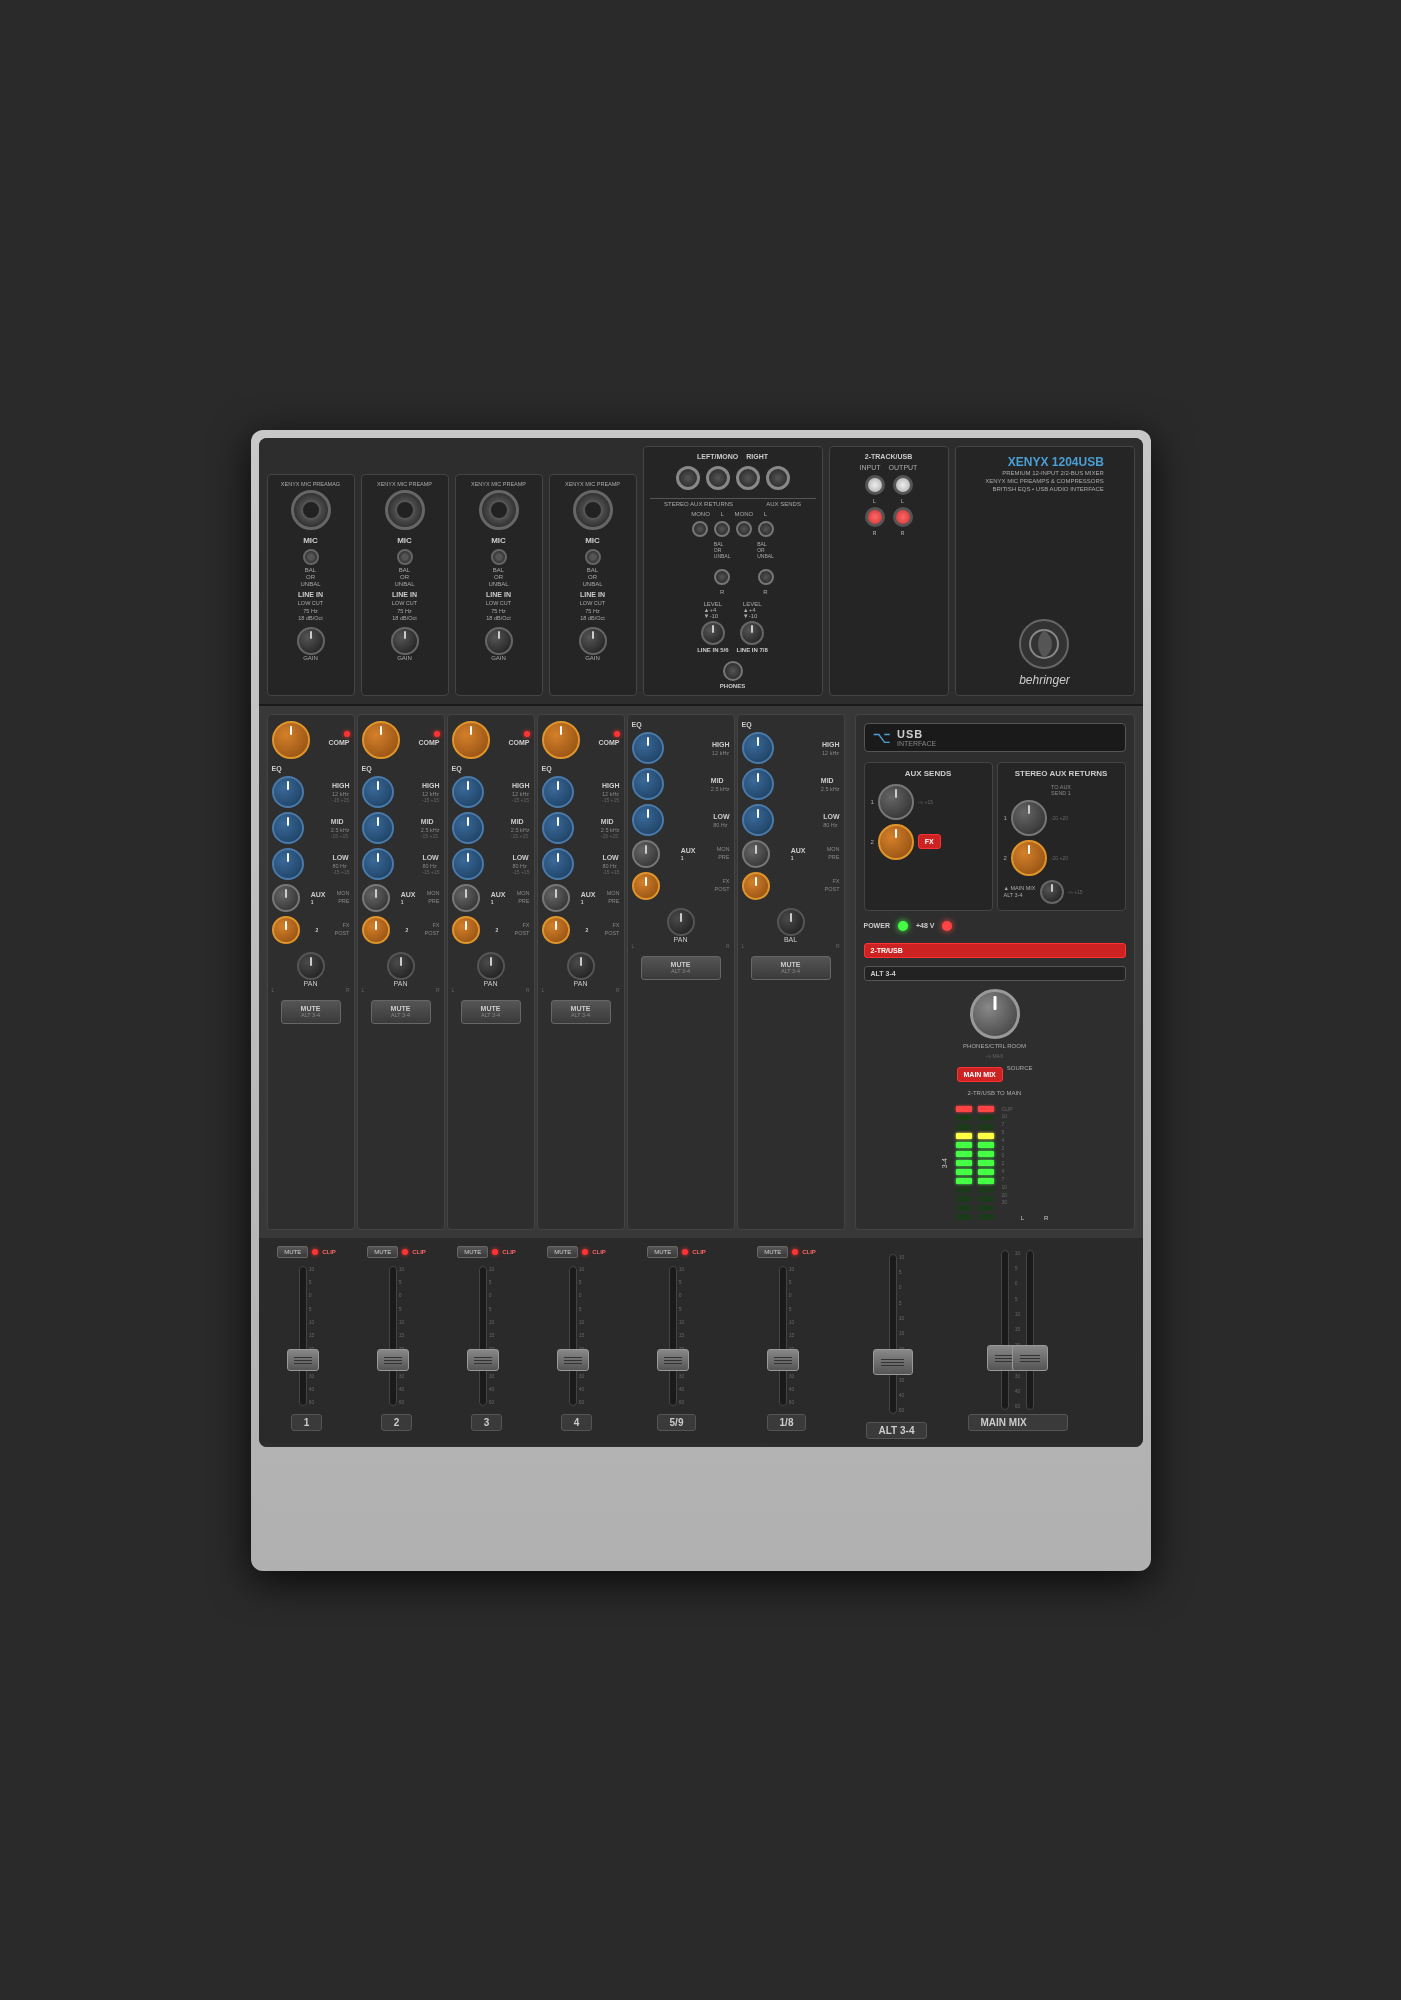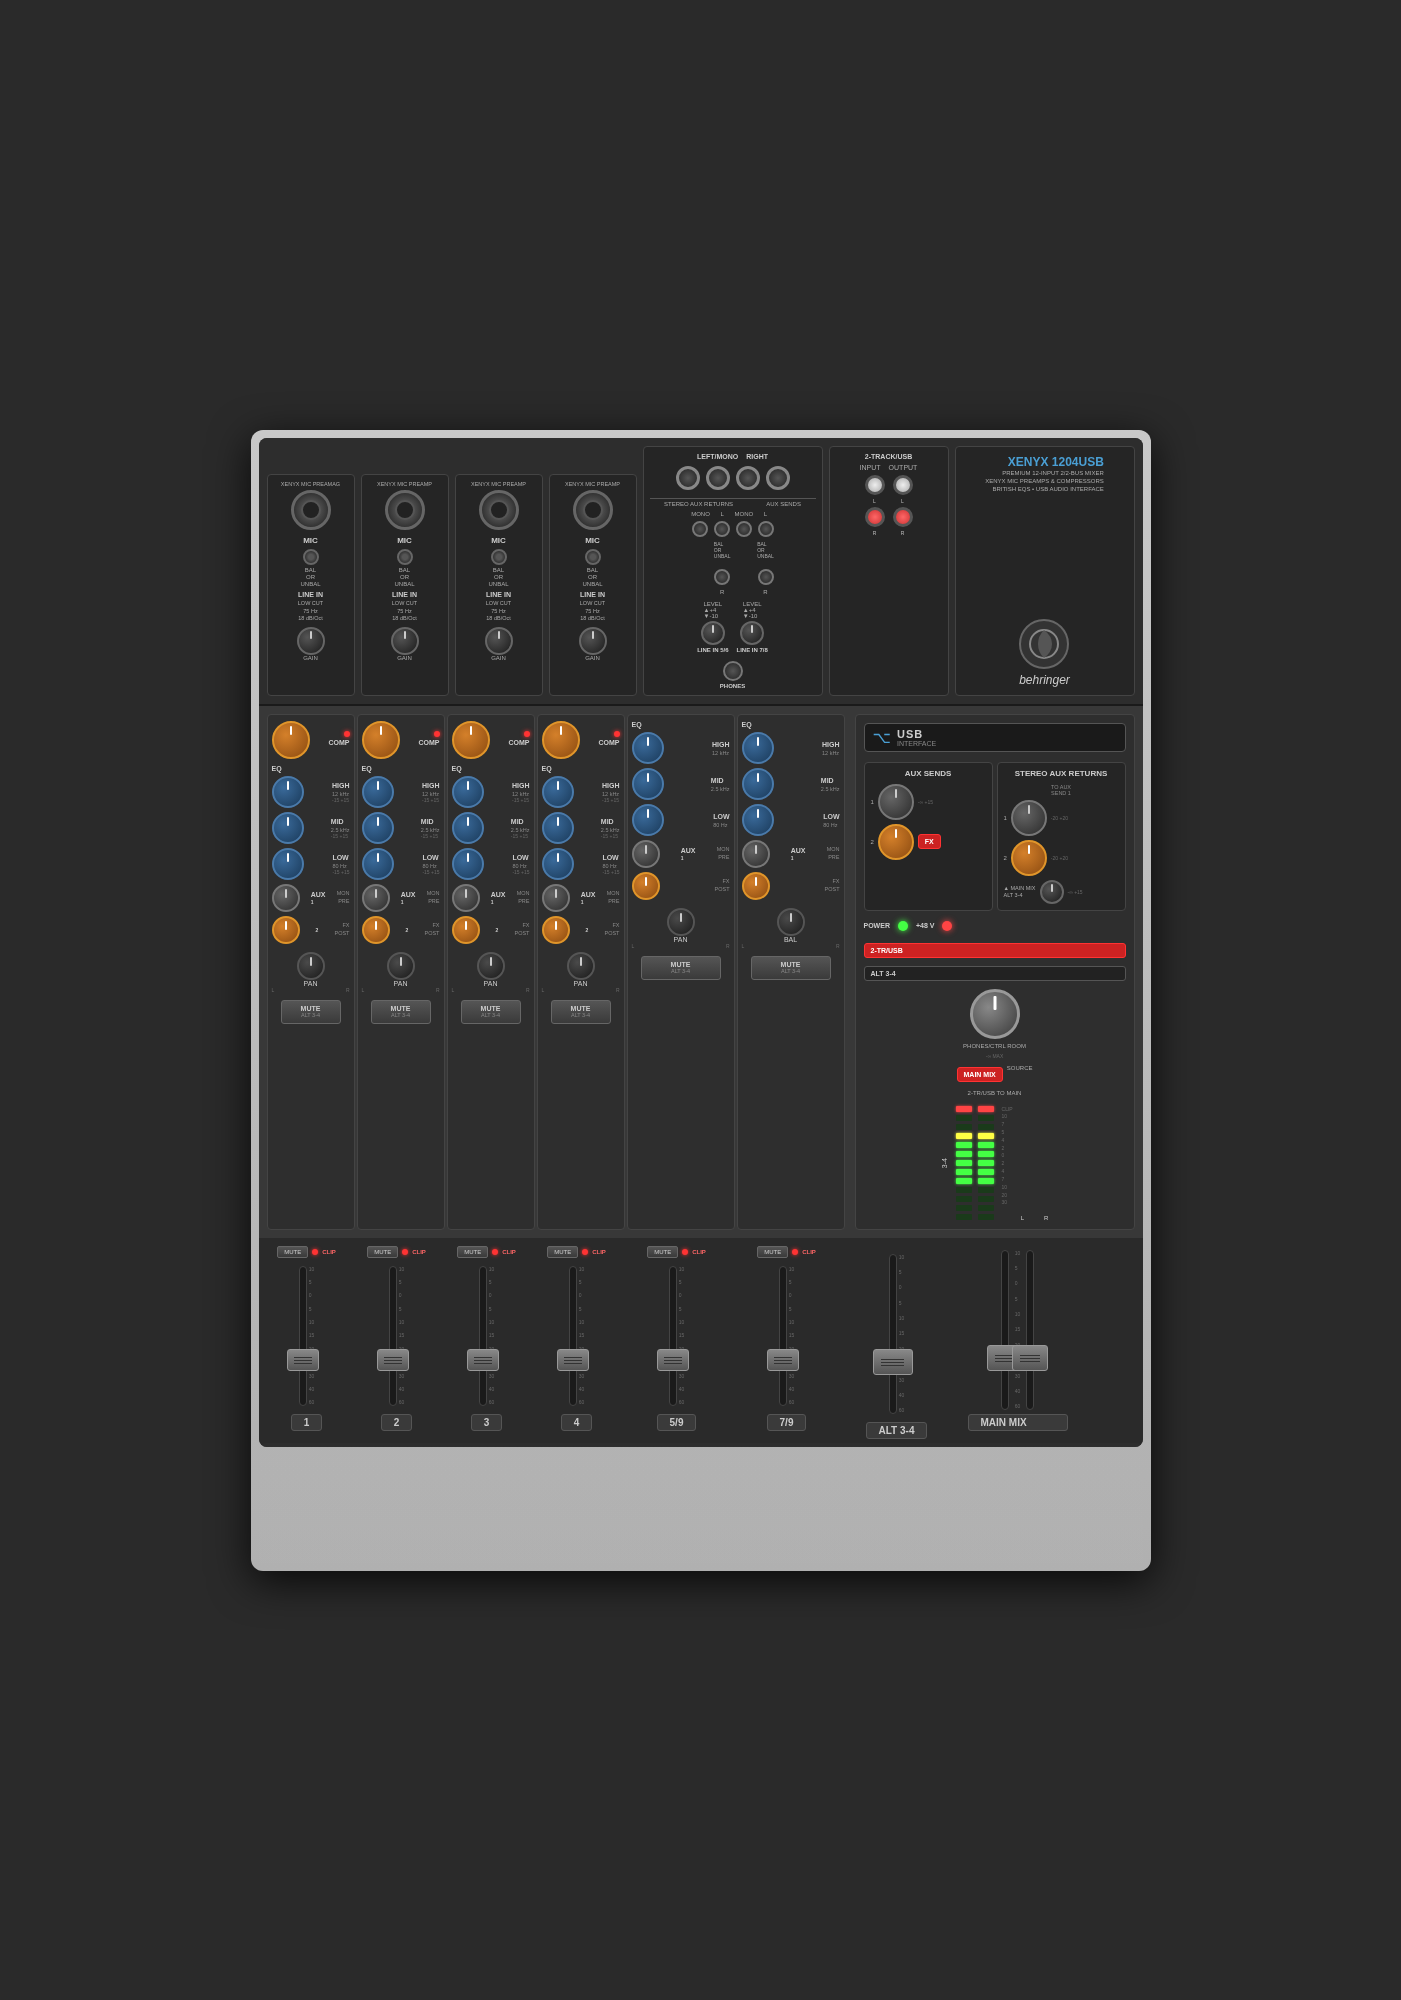--- a/index.html
+++ b/index.html
@@ -1505,21 +1505,21 @@
               <span>5</span>
               <span>10</span>
               <span>15</span>
               <span>20</span>
               <span>25</span>
               <span>30</span>
               <span>40</span>
               <span>60</span>
           </div>
         </div>
-        <div class="channel-number">7/9</div>
+        <div class="channel-number">1/8</div>
       </div>
 
       <div class="fader-strip wide">
         <div class="fader-top-controls"></div>
         <div class="fader-container">
           <div class="fader-track" style="height:160px;">
             <div class="fader-handle" style="width:40px;height:26px;"></div>
           </div>
           <div class="fader-scale" style="height:160px;">
             <span>10</span>

